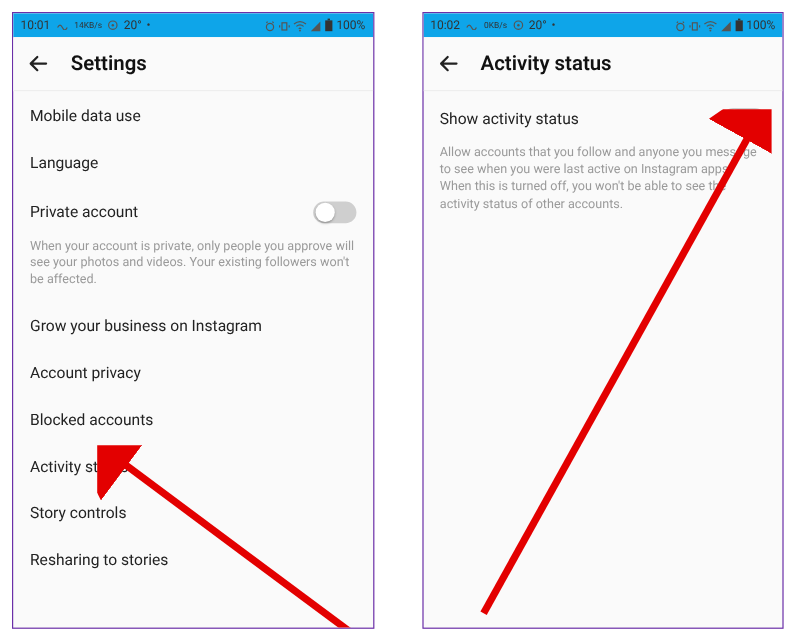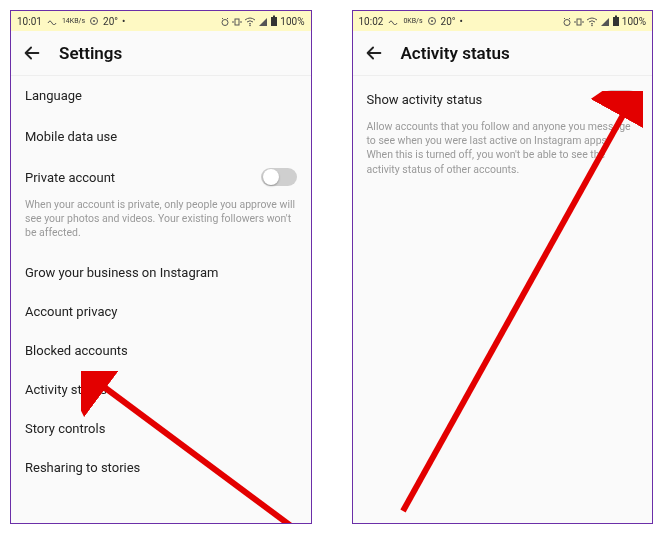--- a/index.html
+++ b/index.html
@@ -20,21 +20,21 @@
     height: 512px;
     border: 1px solid #6b2fa8;
     background: #fafafa;
     position: relative;
     overflow: hidden;
     display: flex;
     flex-direction: column;
   }
   .statusbar {
     height: 20px;
-    background: #fef9c3;
+    background: #0ea5e9;
     display: flex;
     justify-content: space-between;
     align-items: center;
     padding: 0 6px;
     font-size: 10px;
     color: #333;
   }
   .status-left { display:flex; align-items:center; gap:4px; }
   .status-left .tiny { font-size:7px; line-height:7px; display:flex; flex-direction:row; }
   .status-right { display:flex; align-items:flex-end; gap:2px; }
@@ -140,25 +140,25 @@
     </div>
 
     <div class="appbar">
       <svg class="back-arrow" viewBox="0 0 24 24">
           <path d="M19 12H5 M11 18 L5 12 L11 6" stroke="#222" stroke-width="2" fill="none" stroke-linecap="round" stroke-linejoin="round"></path>
         </svg>
       <span class="title">Settings</span>
     </div>
 
     <div class="content">
-      <div class="row">
-          <span>Language</span>
-        </div>
       <div class="row first">
           <span>Mobile data use</span>
+        </div>
+      <div class="row">
+          <span>Language</span>
         </div>
       <div class="row">
         <span>Private account</span>
         <div class="toggle"></div>
       </div>
       <div class="desc">When your account is private, only people you approve will see your photos and videos. Your existing followers won't be affected.</div>
       <div class="row grow-row">
           <span>Grow your business on Instagram</span>
         </div>
 

